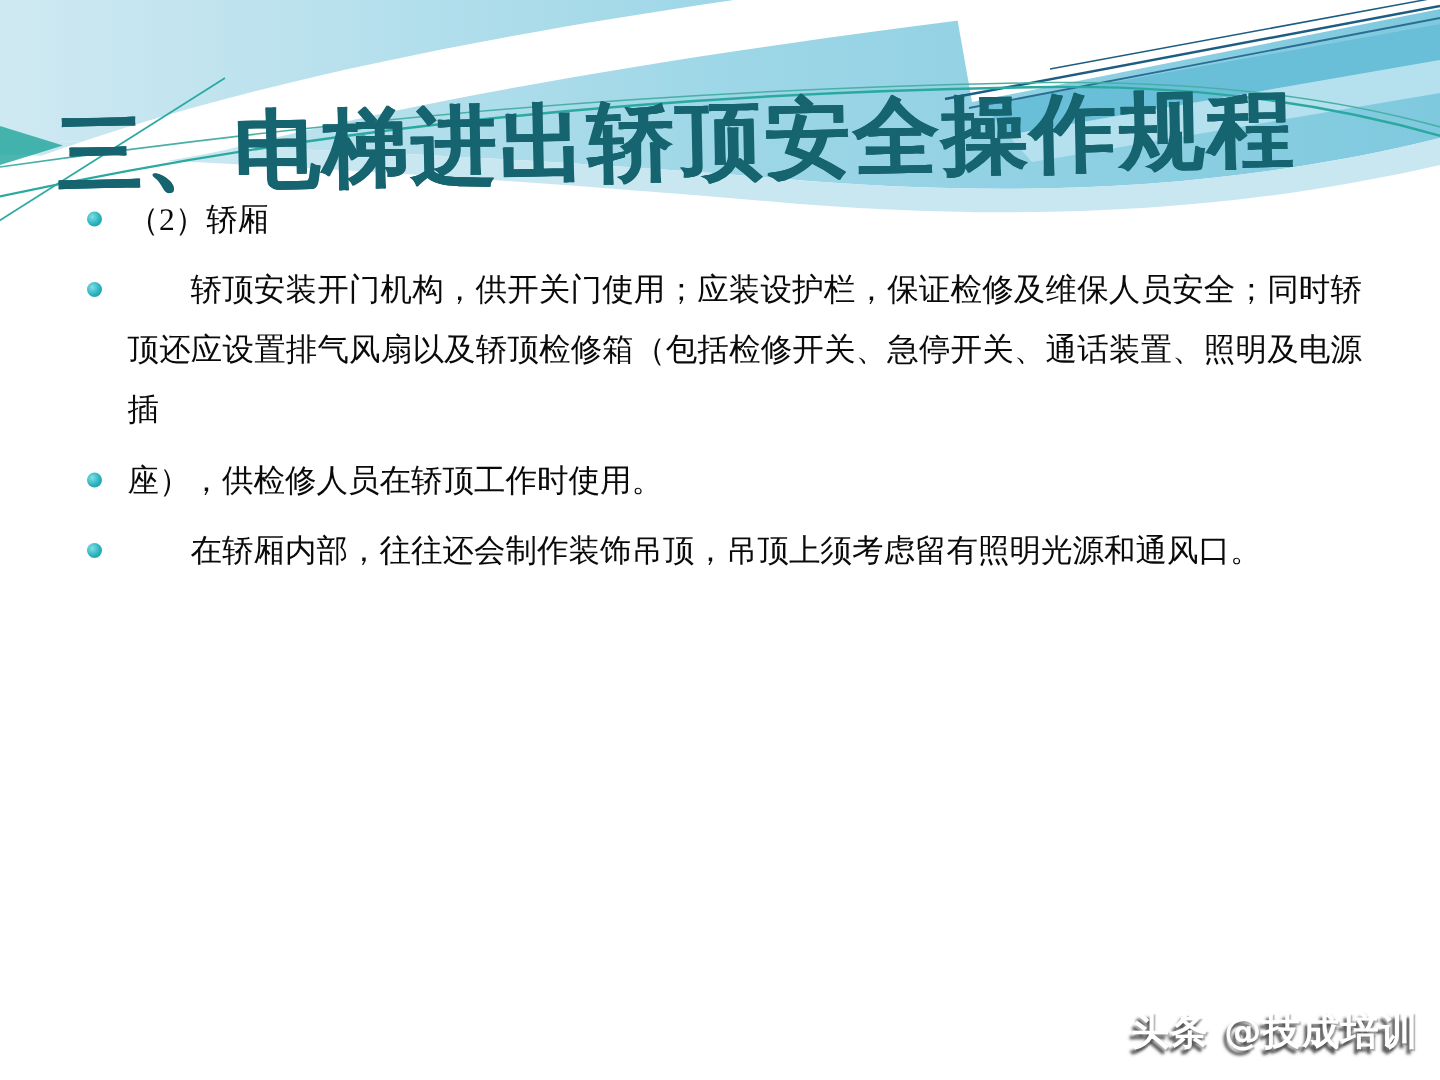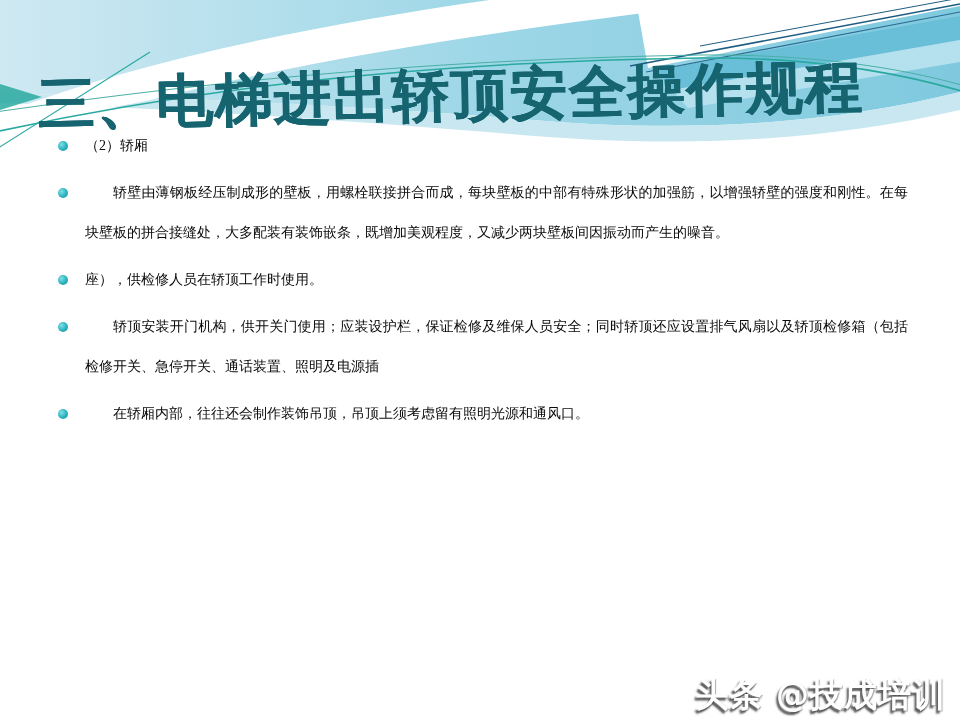--- a/index.html
+++ b/index.html
@@ -43,33 +43,33 @@
   }
   .dot{
     position:absolute;
     left:10px;top:15px;
     width:10px;height:10px;
     border-radius:50%;
     background:radial-gradient(circle at 35% 35%, #7fe0e6 0%, var(--bullet-dot) 55%, #1995a0 100%);
   }
   .btext{
     margin-left:37px;
-    font-size:14px;
+    font-size:21px;
     line-height:40px;
     color:var(--body-text);
     text-align:justify;
     text-justify:inter-ideograph;
   }
   .btext.indent{text-indent:2em;}
   .watermark{
     position:absolute;
-    right:14px;bottom:2px;
+    right:14px;bottom:16px;
     font-family:"DejaVu Sans","Liberation Sans",sans-serif;
     font-weight:bold;
-    font-size:33px;
+    font-size:25px;
     color:#ffffff;
     letter-spacing:1px;
     text-shadow:-2px 3px 2px rgba(60,60,60,0.85), 1px 1px 1px rgba(90,90,90,0.5);
   }
 </style>
 </head>
 <body>
 
 <div class="slide">
 
@@ -110,29 +110,25 @@
 
   <h1 class="title">三、电梯进出轿顶安全操作规程</h1>
 
   <ul class="content">
       <li>
         <span class="dot"></span>
         <div class="btext">（2）轿厢</div>
       </li>
       <li>
         <span class="dot"></span>
-        <div class="btext indent">轿壁由薄钢板经压制成形的壁板，用螺栓联接拼合而成，每块壁板的中部有特殊形状的加强筋，以增强轿壁的强度和刚性。在每块壁板的拼合接缝处，大多配装有装饰嵌条，既增加美观程度，又减少两块壁板间因振动而产生的噪音。</div>
+        <div class="btext indent">轿顶安装开门机构，供开关门使用；应装设护栏，保证检修及维保人员安全；同时轿顶还应设置排气风扇以及轿顶检修箱（包括检修开关、急停开关、通话装置、照明及电源插</div>
       </li>
       <li>
         <span class="dot"></span>
         <div class="btext">座），供检修人员在轿顶工作时使用。</div>
-      </li>
-      <li>
-        <span class="dot"></span>
-        <div class="btext indent">轿顶安装开门机构，供开关门使用；应装设护栏，保证检修及维保人员安全；同时轿顶还应设置排气风扇以及轿顶检修箱（包括检修开关、急停开关、通话装置、照明及电源插</div>
       </li>
       <li>
         <span class="dot"></span>
         <div class="btext indent">在轿厢内部，往往还会制作装饰吊顶，吊顶上须考虑留有照明光源和通风口。</div>
       </li>
     </ul>
 
   <div class="watermark">头条 @技成培训</div>
 
 </div>

